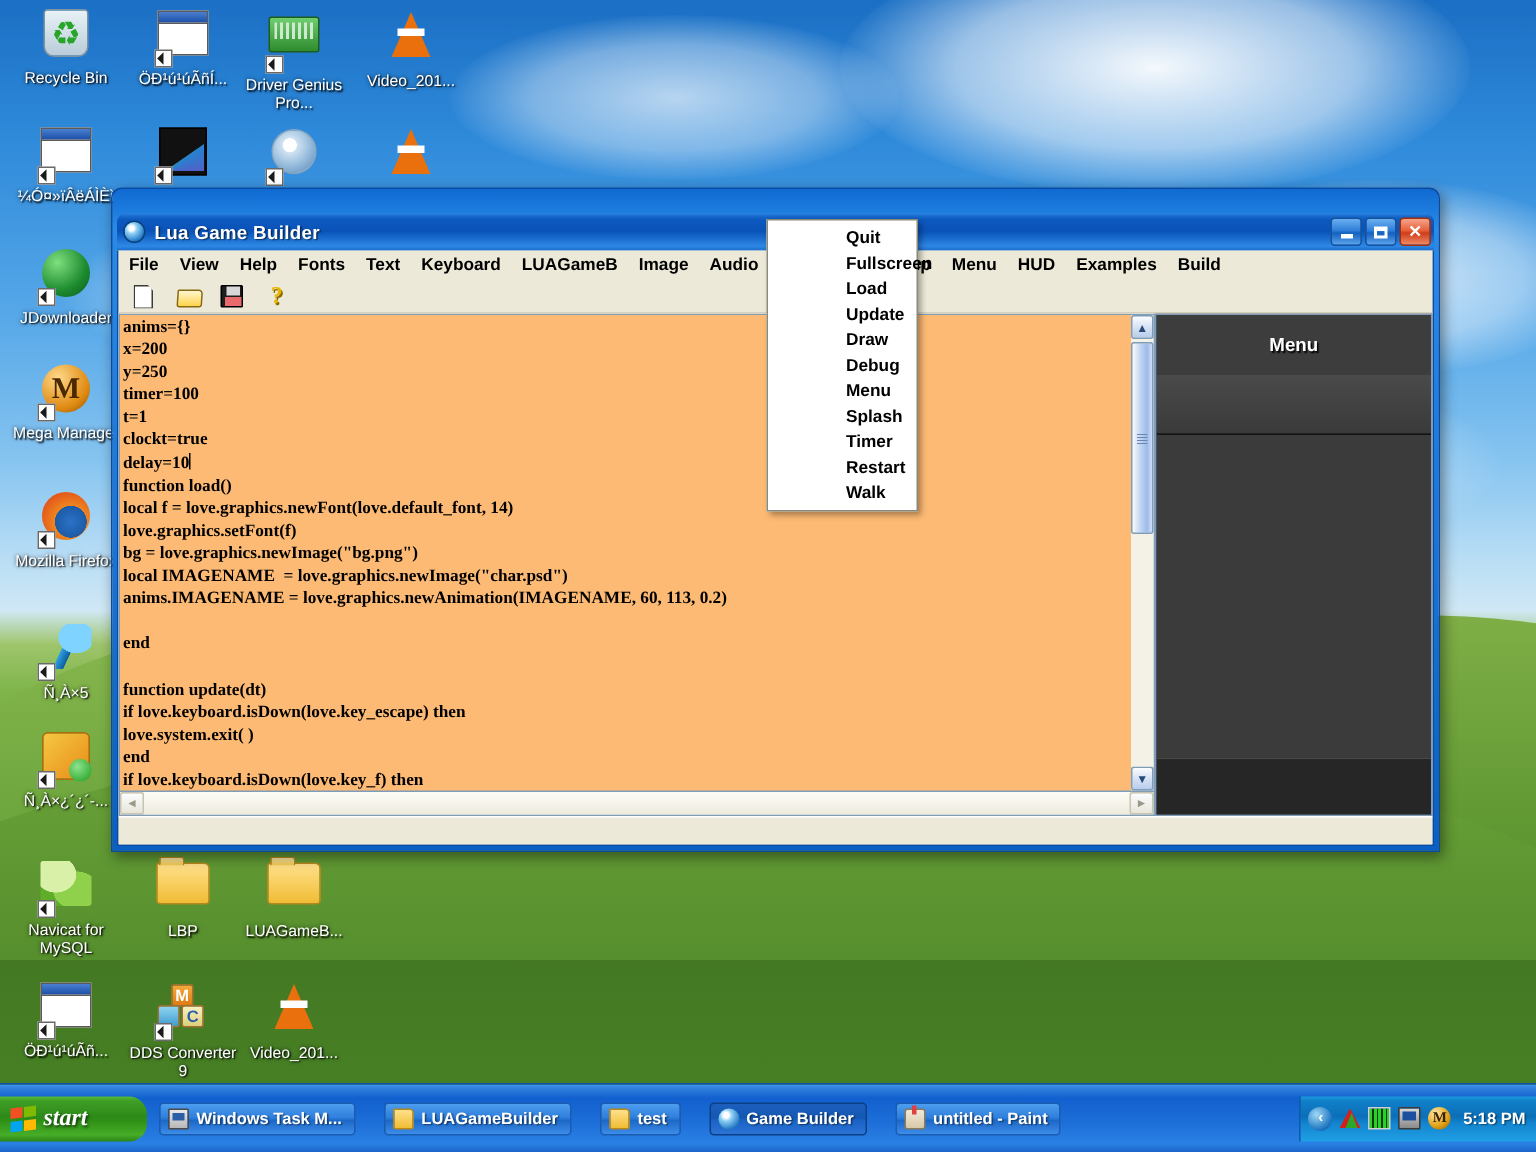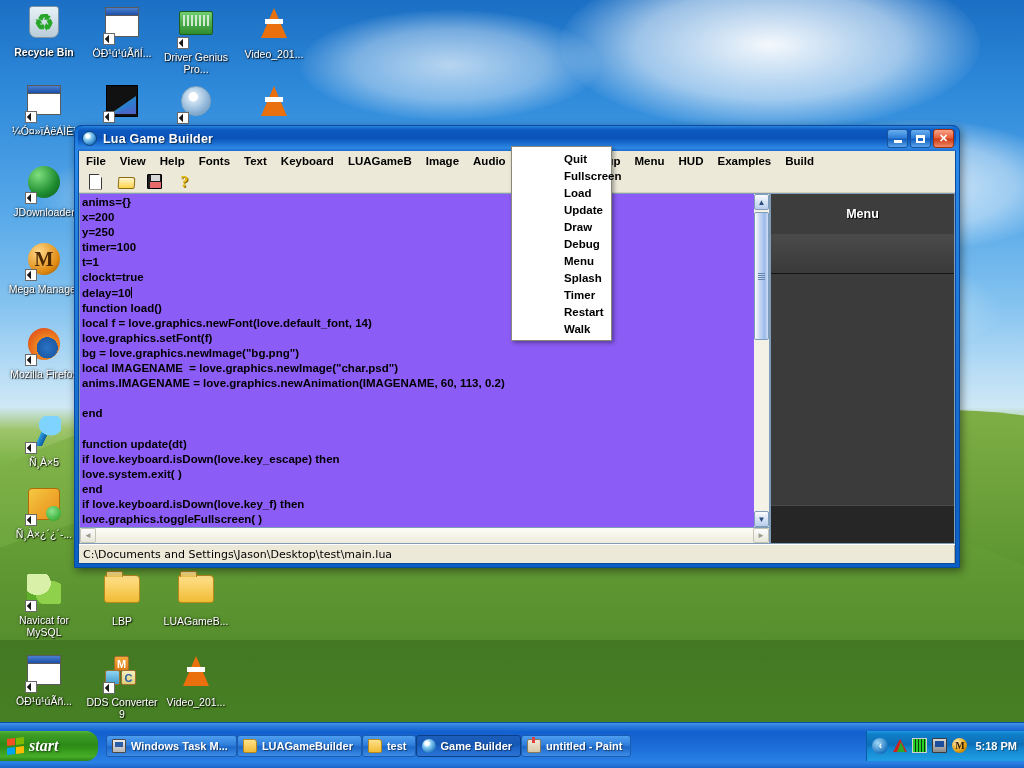--- a/index.html
+++ b/index.html
@@ -182,21 +182,21 @@
 
   
   #appwin {
     position: absolute; left: 74px; top: 125px;
     width: 886px; height: 443px;
     background: linear-gradient(to bottom,#0f6ad1 0%,#2a8ae8 6%,#0a5fc4 100%);
     border: 1px solid #0a4aa0;
     border-radius: 7px 7px 0 0;
     box-shadow: 2px 3px 9px rgba(0,0,0,.45);
     display: flex; flex-direction: column;
-    padding: 0 3px 3px 3px;
+    padding: 16px 3px 3px 3px;
   }
   #titlebar {
     height: 25px; flex: none;
     display: flex; align-items: center;
     padding-left: 4px;
     background: linear-gradient(to bottom,#2a86e0 0%,#1769cc 9%,#0d59bf 18%,#0a52b8 48%,#1464c8 62%,#2e88e4 88%,#1c6cce 100%);
     border-radius: 6px 6px 0 0;
     color: #fff;
   }
   .title-orb {
@@ -295,25 +295,25 @@
   
   #content { flex: 1; display: flex; overflow: hidden; background: #ece9d8; }
 
   #editorwrap {
     width: 692px; flex: none;
     display: flex; flex-direction: column;
     border-right: 1px solid #ece9d8;
   }
   #editorrow { flex: 1; display: flex; overflow: hidden; }
   #editor {
-    flex: 1; background: #8b5cf6;
+    flex: 1; background: #fdba74;
     border: 1px solid #7f9db9; border-right: none;
     overflow: hidden;
     padding: 1px 0 0 2px;
-    font-family: Liberation Sans, sans-serif;
+    font-family: Liberation Serif, serif;
     font-size: 11.5px; font-weight: bold;
     line-height: 15.1px;
     color: #000;
     white-space: pre;
   }
   .caret {
     display: inline-block; width: 1px; height: 11px;
     background: #000; vertical-align: -1px;
   }
 
@@ -438,21 +438,21 @@
     gap: 1.5px; transform: skewY(-7deg);
   }
   .flag i:nth-child(1){ background:#f25022; }
   .flag i:nth-child(2){ background:#7fba00; }
   .flag i:nth-child(3){ background:#00a4ef; }
   .flag i:nth-child(4){ background:#ffb900; }
   #startlbl {
     color: #fff; font: italic bold 16px/16px "Liberation Serif", serif;
     text-shadow: 1px 1px 2px rgba(0,0,0,.6);
   }
-  #tasks { display: flex; align-items: center; gap: 0; margin-left: 8px; }
+  #tasks { display: flex; align-items: center; gap: 19px; margin-left: 8px; }
   .task {
     height: 22px;
     display: flex; align-items: center; gap: 5px;
     padding: 0 8px 0 5px;
     border-radius: 3px;
     background: linear-gradient(to bottom,#4d9df0,#2f7fdc 45%,#1c68c8 55%,#3d8ce8);
     border: 1px solid #1a5cb0;
     color: #fff; font-size: 11px; font-weight: bold;
     text-shadow: 1px 1px 1px rgba(0,0,0,.5);
     cursor: pointer;
@@ -551,21 +551,21 @@
   <div class="cloud" style="left:770px;top:120px;width:300px;height:130px;opacity:.8;"></div>
   <div class="cloud" style="left:40px;top:150px;width:260px;height:90px;opacity:.45;"></div>
   <div class="cloud" style="left:620px;top:250px;width:380px;height:120px;opacity:.5;"></div>
 
   <div class="hill" style="left:-120px;top:395px;width:900px;height:230px;background:linear-gradient(to bottom,#8dba52,#5c9c32);"></div>
   <div class="hill" style="left:560px;top:410px;width:760px;height:220px;background:linear-gradient(to bottom,#7fae46,#4f8c28);"></div>
   <div class="hill" style="left:-260px;top:470px;width:1500px;height:320px;background:linear-gradient(to bottom,#6fa63c,#3f7a1f);"></div>
   <div style="position:absolute;left:0;top:640px;width:1024px;height:100px;background:linear-gradient(to bottom,rgba(20,60,10,.28),rgba(20,60,10,0));"></div>
 
   <div id="icon-layer">
-      <div class="dicon" style="left: 6px; top: 4px; font-weight: bold;">
+      <div class="dicon" style="left: 6px; top: 4px;">
         <div class="glyph">
           <div class="ic-recycle"></div>
         </div>
         <div class="lbl">Recycle Bin</div>
       </div>
       <div class="dicon" style="left: 84px; top: 4px;">
         <div class="glyph">
           <div class="ic-win"></div>
           <span class="shortcut-arrow"></span>
         </div>
@@ -790,21 +790,20 @@
 
         <div id="preview">
           <div id="pv-head">Menu</div>
           <div id="pv-bar"></div>
           <div id="pv-body"></div>
           <div id="pv-foot"></div>
         </div>
       </div>
 
       <div id="statusbar">
-        <div id="st-path">C:\Documents and Settings\Jason\Desktop\test\main.lua</div>
       </div>
 
       <div id="dropdown">
           <div class="dd-item">Quit</div>
           <div class="dd-item">Fullscreen</div>
           <div class="dd-item">Load</div>
           <div class="dd-item">Update</div>
           <div class="dd-item">Draw</div>
           <div class="dd-item">Debug</div>
           <div class="dd-item">Menu</div>

